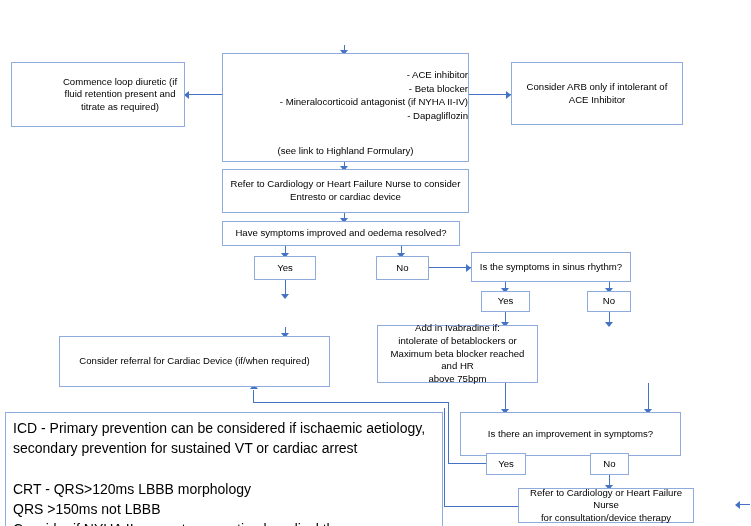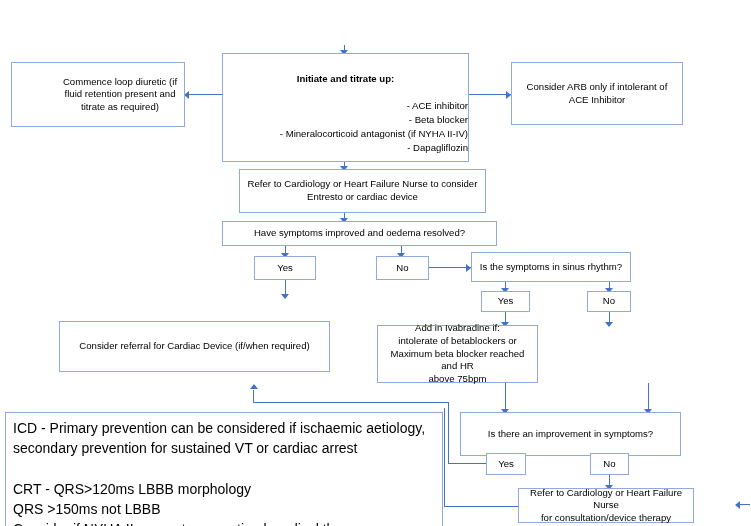--- a/index.html
+++ b/index.html
@@ -139,46 +139,45 @@
   <div class="ln vline" style="left:444px;top:408px;width:1.4px;height:98px;"></div>
   <div class="ln hline" style="left:444px;top:506px;width:76px;"></div>
 
   <div class="ln hline" style="left:740px;top:504px;width:10px;"></div>
   <div class="arrow arrow-left" style="left:735px;top:500.5px;"></div>
 
 
   <div class="node" style="left:11px;top:62px;width:174px;height:65px;padding-left:48px;">Commence loop diuretic (if fluid retention present and titrate as required)</div>
 
   <div class="node" style="left:222px;top:53px;width:247px;height:109px;display:block;padding:0;">
-    <div style="text-align:center;font-weight:bold;font-size:9.6px;margin-top:6px;">Initiate and titrate up:</div>
     <div style="text-align:right;font-size:9.6px;line-height:1.45;padding-left:8px;white-space:pre-line;margin-top:1px;">- ACE inhibitor
 - Beta blocker
 - Mineralocorticoid antagonist (if NYHA II-IV)
 - Dapagliflozin</div>
     <div style="text-align:center;font-size:9.6px;margin-top:9px;">(see link to Highland Formulary)</div>
   </div>
 
   <div class="node" style="left:511px;top:62px;width:172px;height:63px;">Consider ARB only if intolerant of ACE Inhibitor</div>
 
-  <div class="node" style="left:222px;top:169px;width:247px;height:44px;margin-left:17px;">Refer to Cardiology or Heart Failure Nurse to consider Entresto or cardiac device</div>
+  <div class="node" style="left:222px;top:169px;width:247px;height:44px;">Refer to Cardiology or Heart Failure Nurse to consider Entresto or cardiac device</div>
 
-  <div class="node" style="left:222px;top:221px;width:275px;height:25px;">Have symptoms improved and oedema resolved?</div>
+  <div class="node" style="left:222px;top:221px;width:238px;height:25px;">Have symptoms improved and oedema resolved?</div>
 
   <div class="node" style="left:254px;top:256px;width:62px;height:24px;">Yes</div>
 
   <div class="node" style="left:376px;top:256px;width:53px;height:24px;">No</div>
 
   <div class="node" style="left:471px;top:252px;width:160px;height:30px;">Is the symptoms in sinus rhythm?</div>
 
   <div class="node" style="left:481px;top:291px;width:49px;height:21px;">Yes</div>
 
   <div class="node" style="left:587px;top:291px;width:44px;height:21px;">No</div>
 
 
-  <div class="node" style="left:59px;top:321px;width:271px;height:51px;">Consider referral for Cardiac Device (if/when required)</div>
+  <div class="node" style="left:59px;top:336px;width:271px;height:51px;">Consider referral for Cardiac Device (if/when required)</div>
 
   <div class="node" style="left:377px;top:325px;width:161px;height:58px;">Add in Ivabradine if:
 intolerate of betablockers or
 Maximum beta blocker reached and HR
 above 75bpm</div>
 
 
   <div class="node left top" style="left:5px;top:412px;width:438px;height:122px;font-size:14px;line-height:1.45;">ICD - Primary prevention can be considered if ischaemic aetiology,
  secondary prevention for sustained VT or cardiac arrest
 

